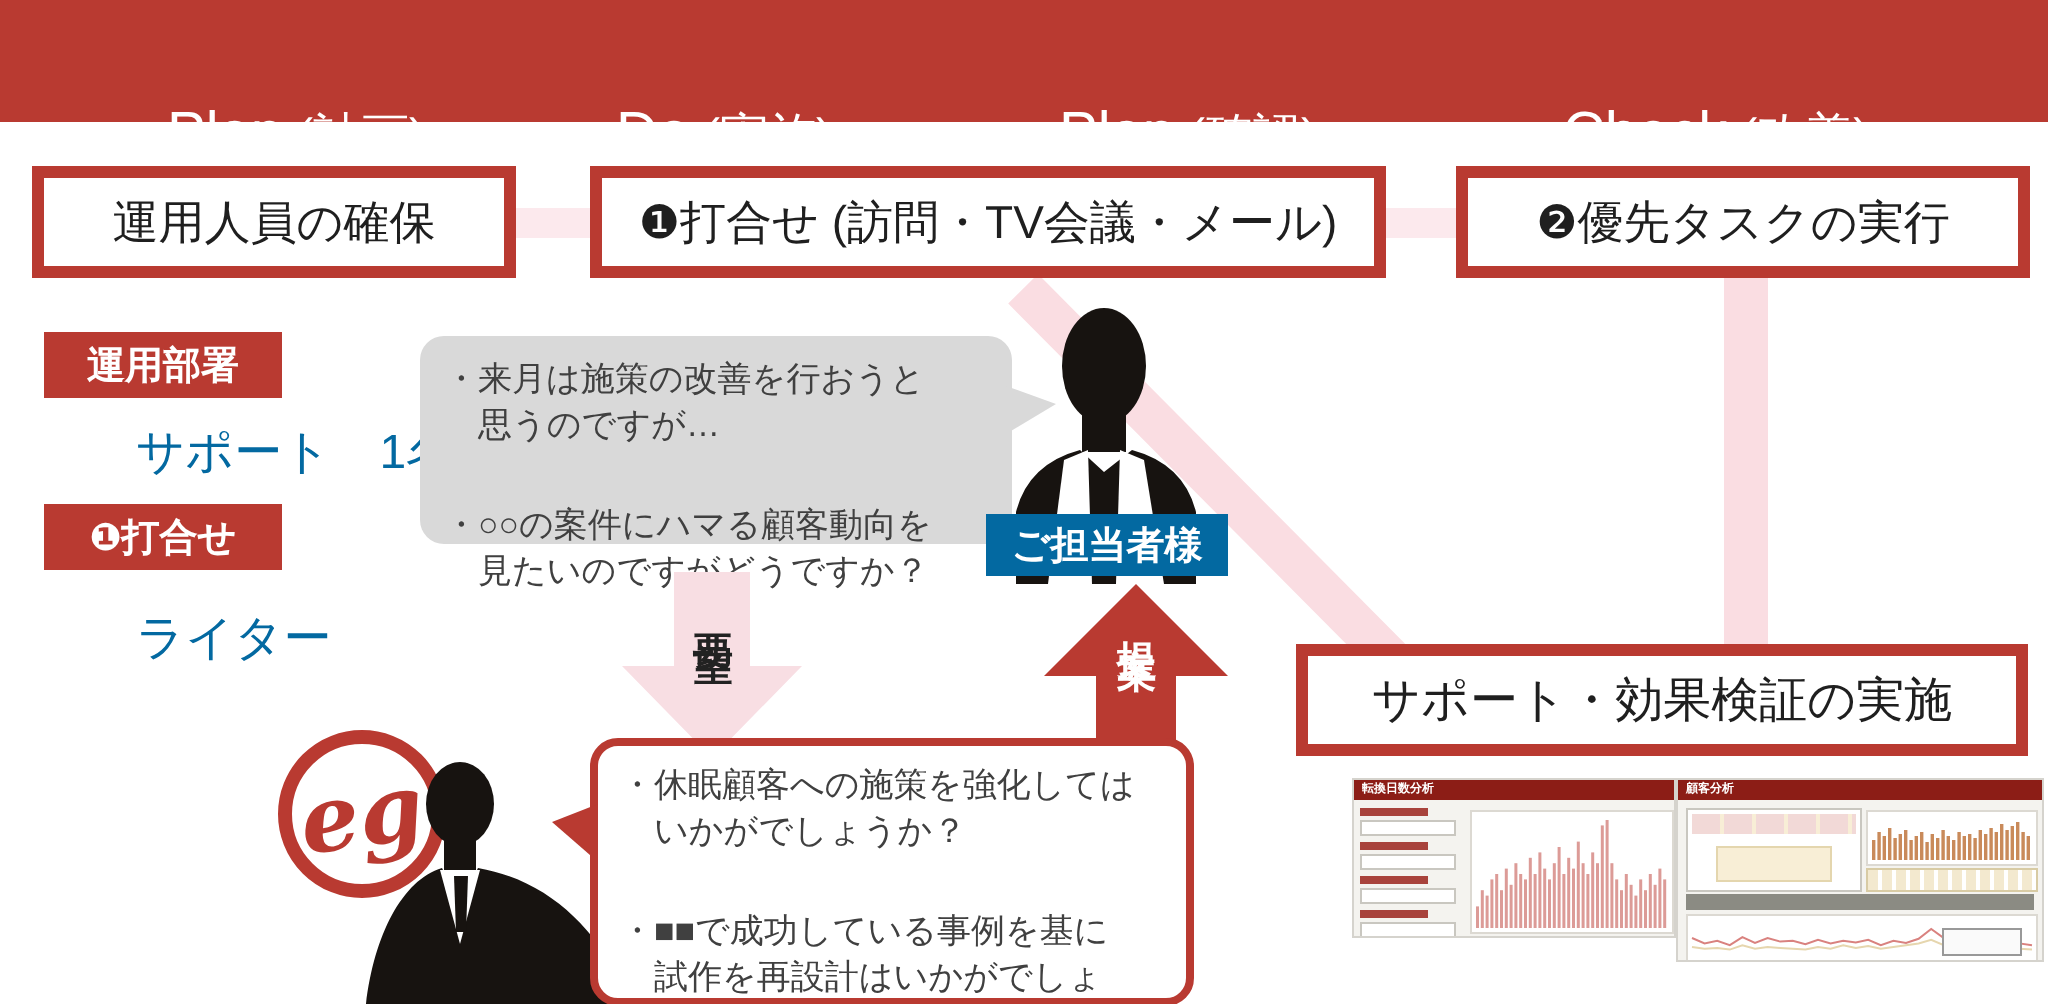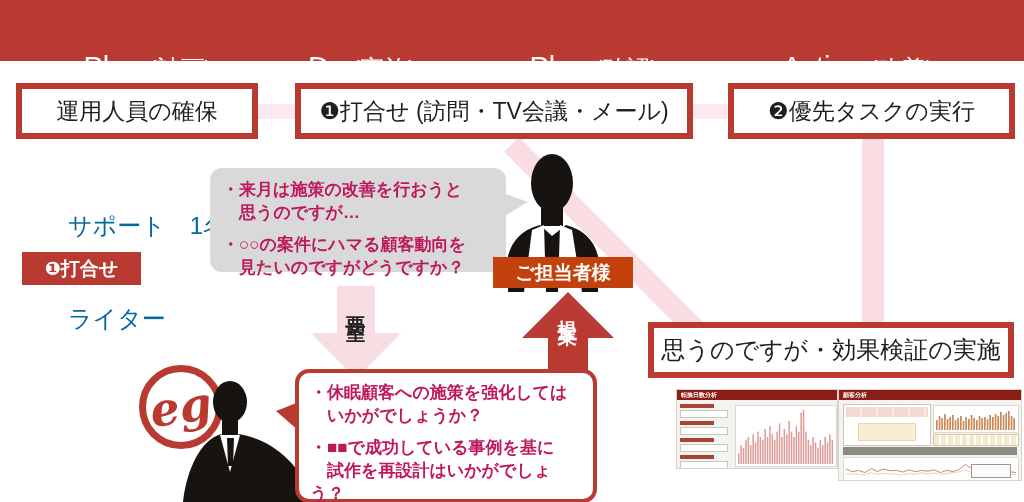--- a/index.html
+++ b/index.html
@@ -43,31 +43,31 @@
   .badge2{left:22px;top:252px;}
   .stafftext{position:absolute;font-size:24px;font-weight:normal;color:#0369a1;white-space:pre;z-index:2;margin-left:48px;}
   .staff1{left:20px;top:210px;}
   .staff2{left:20px;top:303px;}
 
   
   .gbubble{position:absolute;left:210px;top:168px;width:296px;height:104px;box-sizing:border-box;background:var(--gray);
            border-radius:12px;padding:10px 12px;z-index:2;}
   .gtail{position:absolute;left:503px;top:193px;width:0;height:0;border-top:9px solid transparent;
          border-bottom:15px solid transparent;border-left:25px solid var(--gray);z-index:2;}
-  .bl{font-size:17px;font-weight:bold;line-height:1.36;white-space:pre-line;color:#be185d;}
-  .bl + .bl{margin-top:9px;}
+  .bl{font-size:17px;font-weight:normal;line-height:1.36;white-space:pre-line;color:#404040;}
+  .bl + .bl{margin-top:27px;}
   .rbubble{position:absolute;left:295px;top:369px;width:302px;height:134px;box-sizing:border-box;background:#fff;
            border:4px solid var(--red);border-radius:14px;padding:8px 11px;z-index:3;}
   .rtail{position:absolute;left:276px;top:402px;width:0;height:0;border-top:9px solid transparent;
          border-bottom:20px solid transparent;border-right:23px solid var(--red);z-index:3;}
 
   
   .person{position:absolute;z-index:1;}
   .person-bottom{z-index:2;}
-  .clabel{position:absolute;left:493px;top:257px;width:140px;height:31px;background:#c2410c;color:#fff;
+  .clabel{position:absolute;left:493px;top:257px;width:121px;height:31px;background:#0369a1;color:#fff;
           font-size:19px;font-weight:bold;display:flex;align-items:center;justify-content:center;z-index:3;white-space:nowrap;}
 
   
   .arrow{position:absolute;z-index:2;}
   .vtext{position:absolute;writing-mode:vertical-rl;text-orientation:upright;font-weight:bold;font-size:20px;
          line-height:1;letter-spacing:4px;z-index:3;}
   .t-req{left:346px;top:301px;color:#222;}
   .t-prop{left:558px;top:304px;color:#fff;}
 
   
@@ -116,30 +116,31 @@
     </div>
     <div class="htitle" style="left:362px;">
       <span class="en">Do</span>
       <span class="jp">(実施)</span>
     </div>
     <div class="htitle" style="left:594px;">
       <span class="en">Plan</span>
       <span class="jp">(確認)</span>
     </div>
     <div class="htitle" style="left:858px;">
-      <span class="en">Action</span>
+      <span class="en">Check</span>
       <span class="jp">(改善)</span>
     </div>
   </div>
 
   <div class="fbox b-plan">運用人員の確保</div>
   <div class="fbox b-action">❷優先タスクの実行</div>
   <div class="fbox b-do">❶打合せ (訪問・TV会議・メール)</div>
-  <div class="fbox b-analysis">思うのですが・効果検証の実施</div>
-
+  <div class="fbox b-analysis">サポート・効果検証の実施</div>
+
+  <div class="badge badge1">運用部署</div>
   <div class="stafftext staff1">サポート　1名</div>
   <div class="badge badge2">❶打合せ</div>
   <div class="stafftext staff2">ライター</div>
 
   <div class="gbubble">
     <div class="bl">・来月は施策の改善を行おうと
 　思うのですが…</div>
     <div class="bl">・○○の案件にハマる顧客動向を
 　見たいのですがどうですか？</div>
   </div>

